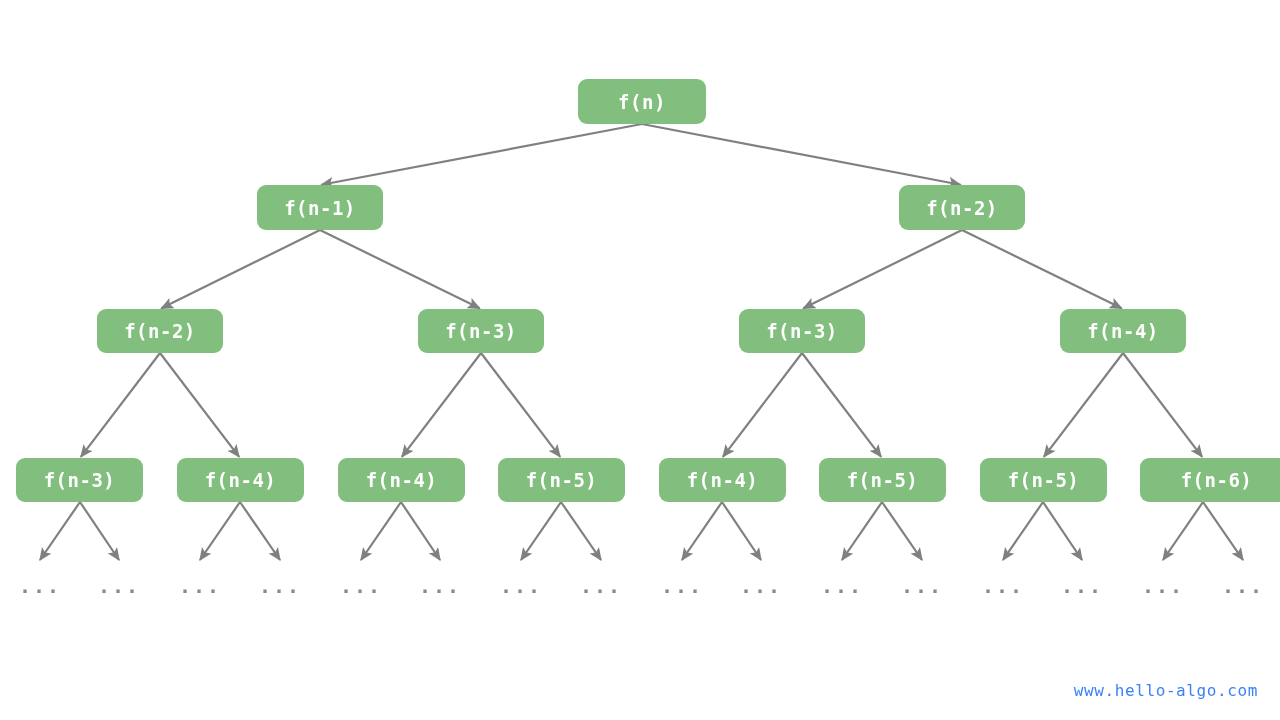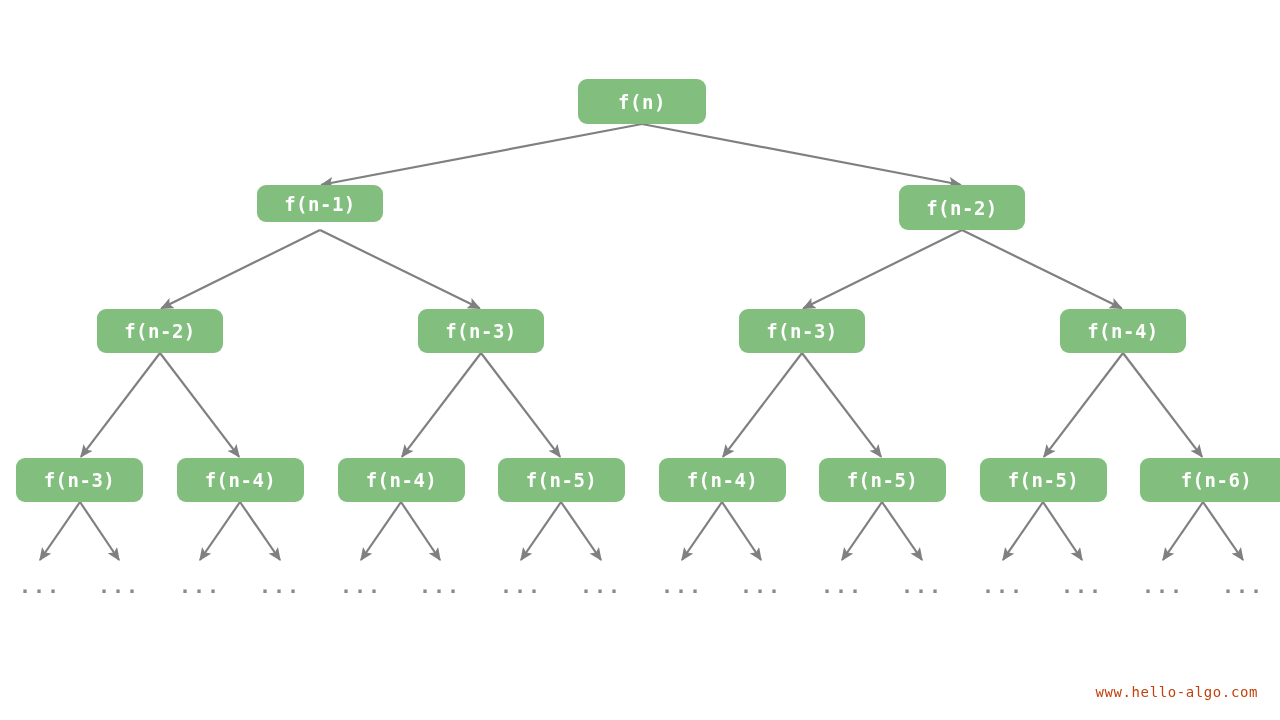--- a/index.html
+++ b/index.html
@@ -50,23 +50,23 @@
     font-weight: 700;
     letter-spacing: 2px;
     transform: translate(-50%, -50%);
     z-index: 2;
     line-height: 1;
   }
   #watermark {
     position: absolute;
     right: 22px;
     bottom: 20px;
-    color: #c2410c;
+    color: #3b82f6;
     font-family: "DejaVu Sans Mono", "Liberation Mono", monospace;
-    font-size: 14px;
+    font-size: 16px;
     letter-spacing: 0.6px;
     z-index: 3;
   }
 </style>
 </head>
 <body>
 
 <div id="canvas">
 
   <svg id="edges" viewBox="0 0 1280 720" xmlns="http://www.w3.org/2000/svg">
@@ -106,21 +106,21 @@
         <line x1="882" y1="502" x2="922" y2="560" stroke="#808080" stroke-width="2.2" marker-end="url(#arrowhead)"></line>
         <line x1="1043" y1="502" x2="1003" y2="560" stroke="#808080" stroke-width="2.2" marker-end="url(#arrowhead)"></line>
         <line x1="1043" y1="502" x2="1082" y2="560" stroke="#808080" stroke-width="2.2" marker-end="url(#arrowhead)"></line>
         <line x1="1203" y1="502" x2="1163" y2="560" stroke="#808080" stroke-width="2.2" marker-end="url(#arrowhead)"></line>
         <line x1="1203" y1="502" x2="1243" y2="560" stroke="#808080" stroke-width="2.2" marker-end="url(#arrowhead)"></line>
       </g>
   </svg>
 
   <div id="nodes">
       <div class="node" style="left: 578px; top: 79px; width: 128px; height: 45px; background: rgb(130, 191, 126); color: rgb(255, 255, 255);">f(n)</div>
-      <div class="node" style="left: 257px; top: 185px; width: 126px; height: 37px; background: rgb(130, 191, 126); color: rgb(255, 255, 255);">f(n-1)</div>
+      <div class="node" style="left: 257px; top: 185px; width: 126px; height: 45px; background: rgb(130, 191, 126); color: rgb(255, 255, 255);">f(n-1)</div>
       <div class="node" style="left: 899px; top: 185px; width: 126px; height: 45px; background: rgb(130, 191, 126); color: rgb(255, 255, 255);">f(n-2)</div>
       <div class="node" style="left: 97px; top: 309px; width: 126px; height: 44px; background: rgb(130, 191, 126); color: rgb(255, 255, 255);">f(n-2)</div>
       <div class="node" style="left: 418px; top: 309px; width: 126px; height: 44px; background: rgb(130, 191, 126); color: rgb(255, 255, 255);">f(n-3)</div>
       <div class="node" style="left: 739px; top: 309px; width: 126px; height: 44px; background: rgb(130, 191, 126); color: rgb(255, 255, 255);">f(n-3)</div>
       <div class="node" style="left: 1060px; top: 309px; width: 126px; height: 44px; background: rgb(130, 191, 126); color: rgb(255, 255, 255);">f(n-4)</div>
       <div class="node" style="left: 16px; top: 458px; width: 127px; height: 44px; background: rgb(130, 191, 126); color: rgb(255, 255, 255);">f(n-3)</div>
       <div class="node" style="left: 177px; top: 458px; width: 127px; height: 44px; background: rgb(130, 191, 126); color: rgb(255, 255, 255);">f(n-4)</div>
       <div class="node" style="left: 338px; top: 458px; width: 127px; height: 44px; background: rgb(130, 191, 126); color: rgb(255, 255, 255);">f(n-4)</div>
       <div class="node" style="left: 498px; top: 458px; width: 127px; height: 44px; background: rgb(130, 191, 126); color: rgb(255, 255, 255);">f(n-5)</div>
       <div class="node" style="left: 659px; top: 458px; width: 127px; height: 44px; background: rgb(130, 191, 126); color: rgb(255, 255, 255);">f(n-4)</div>

